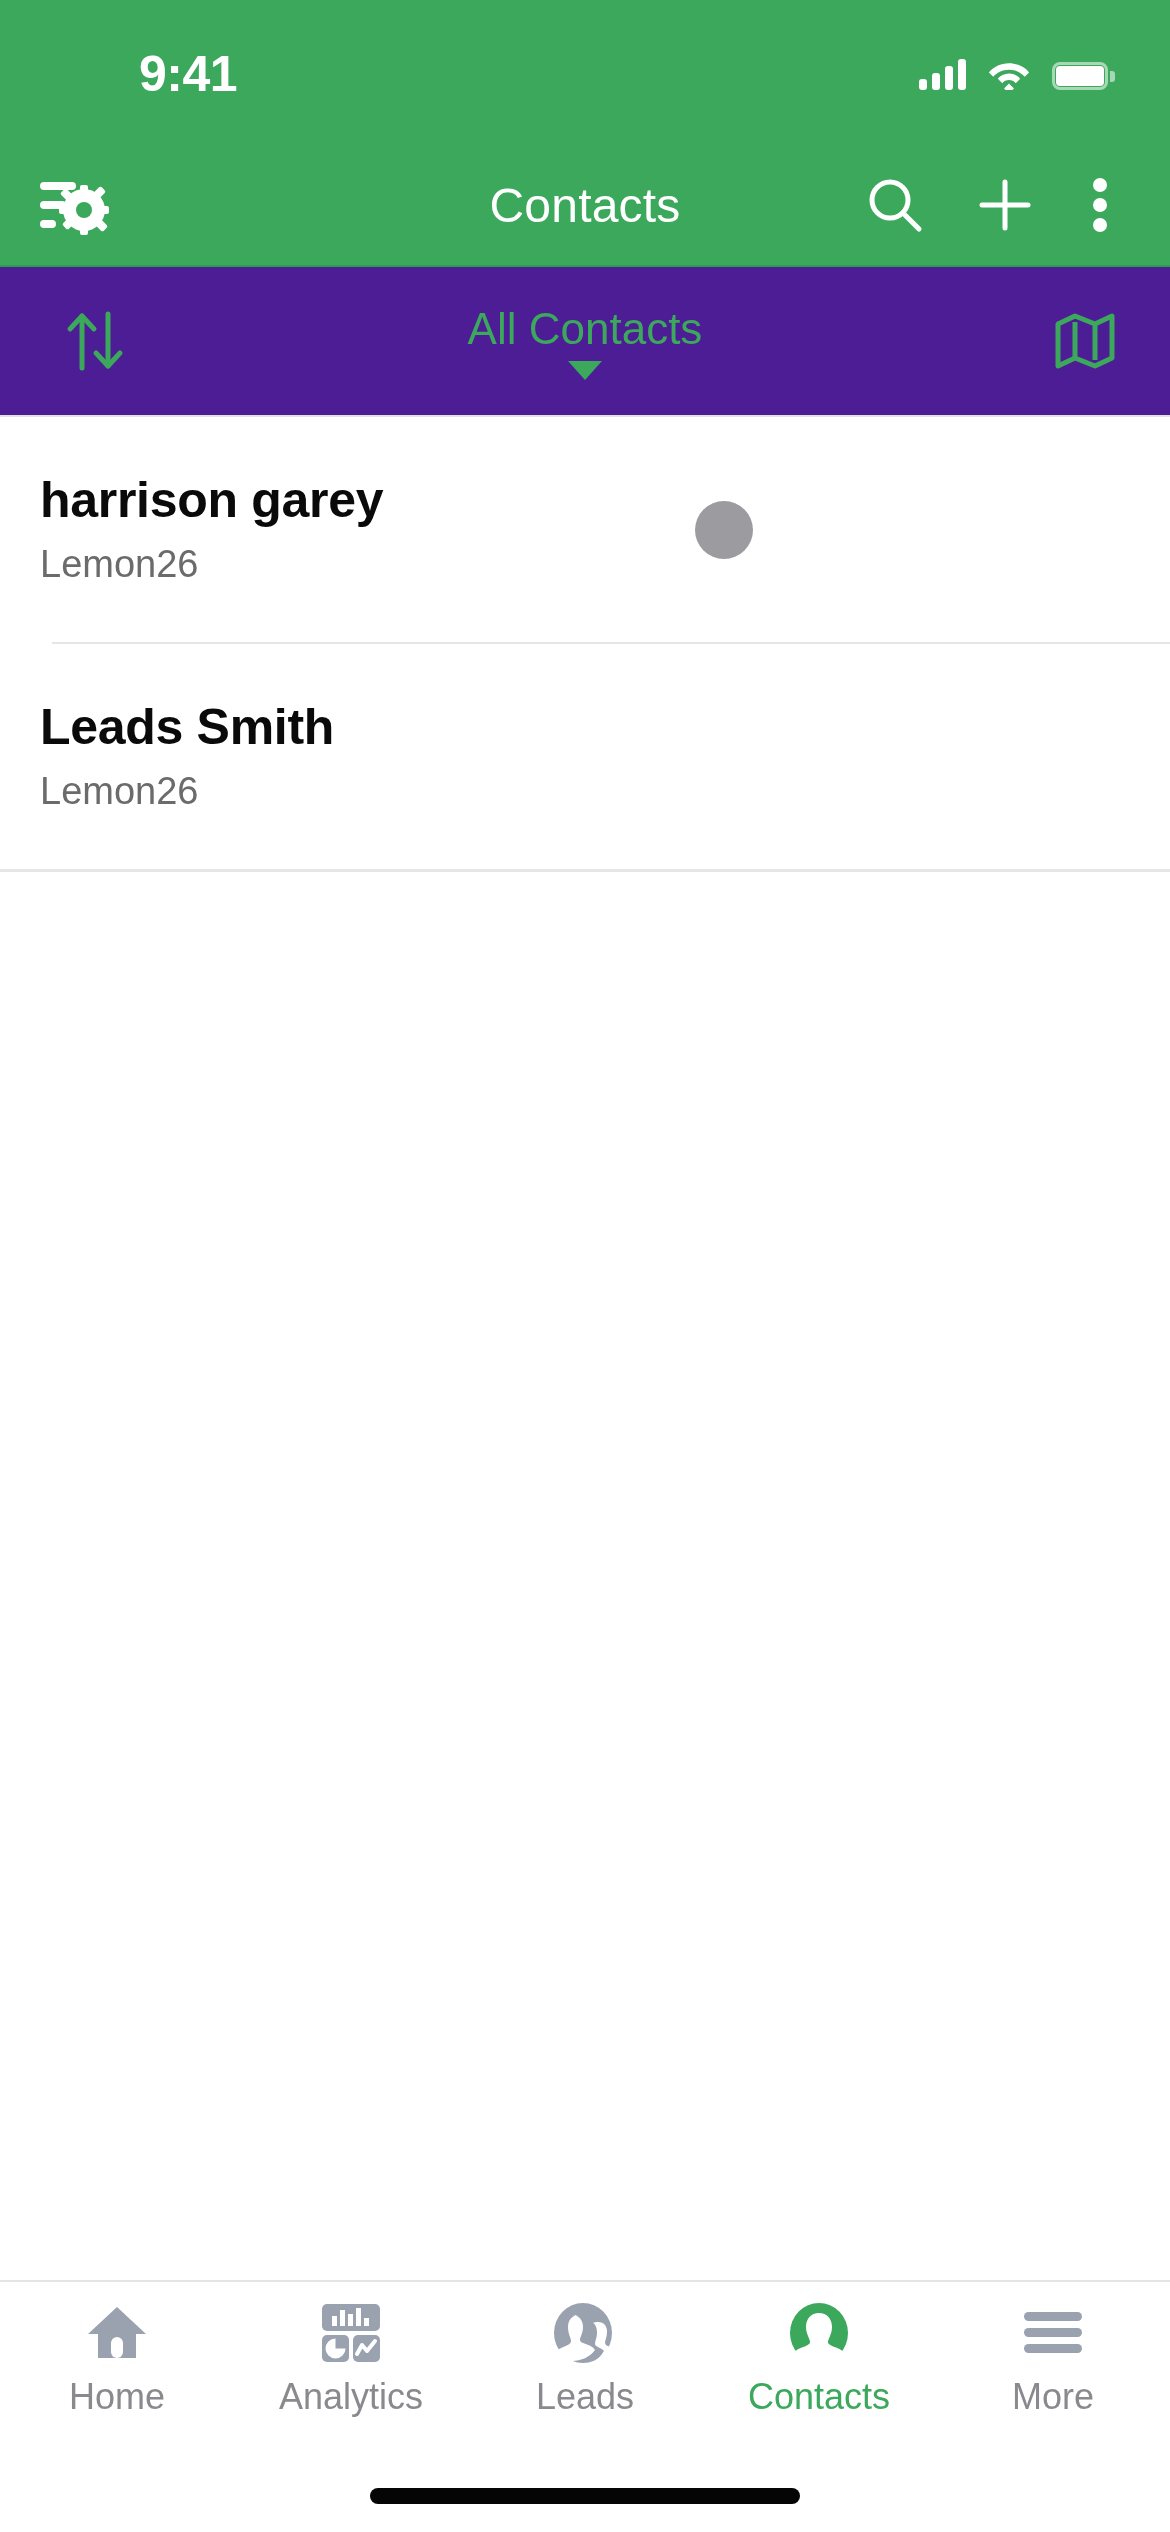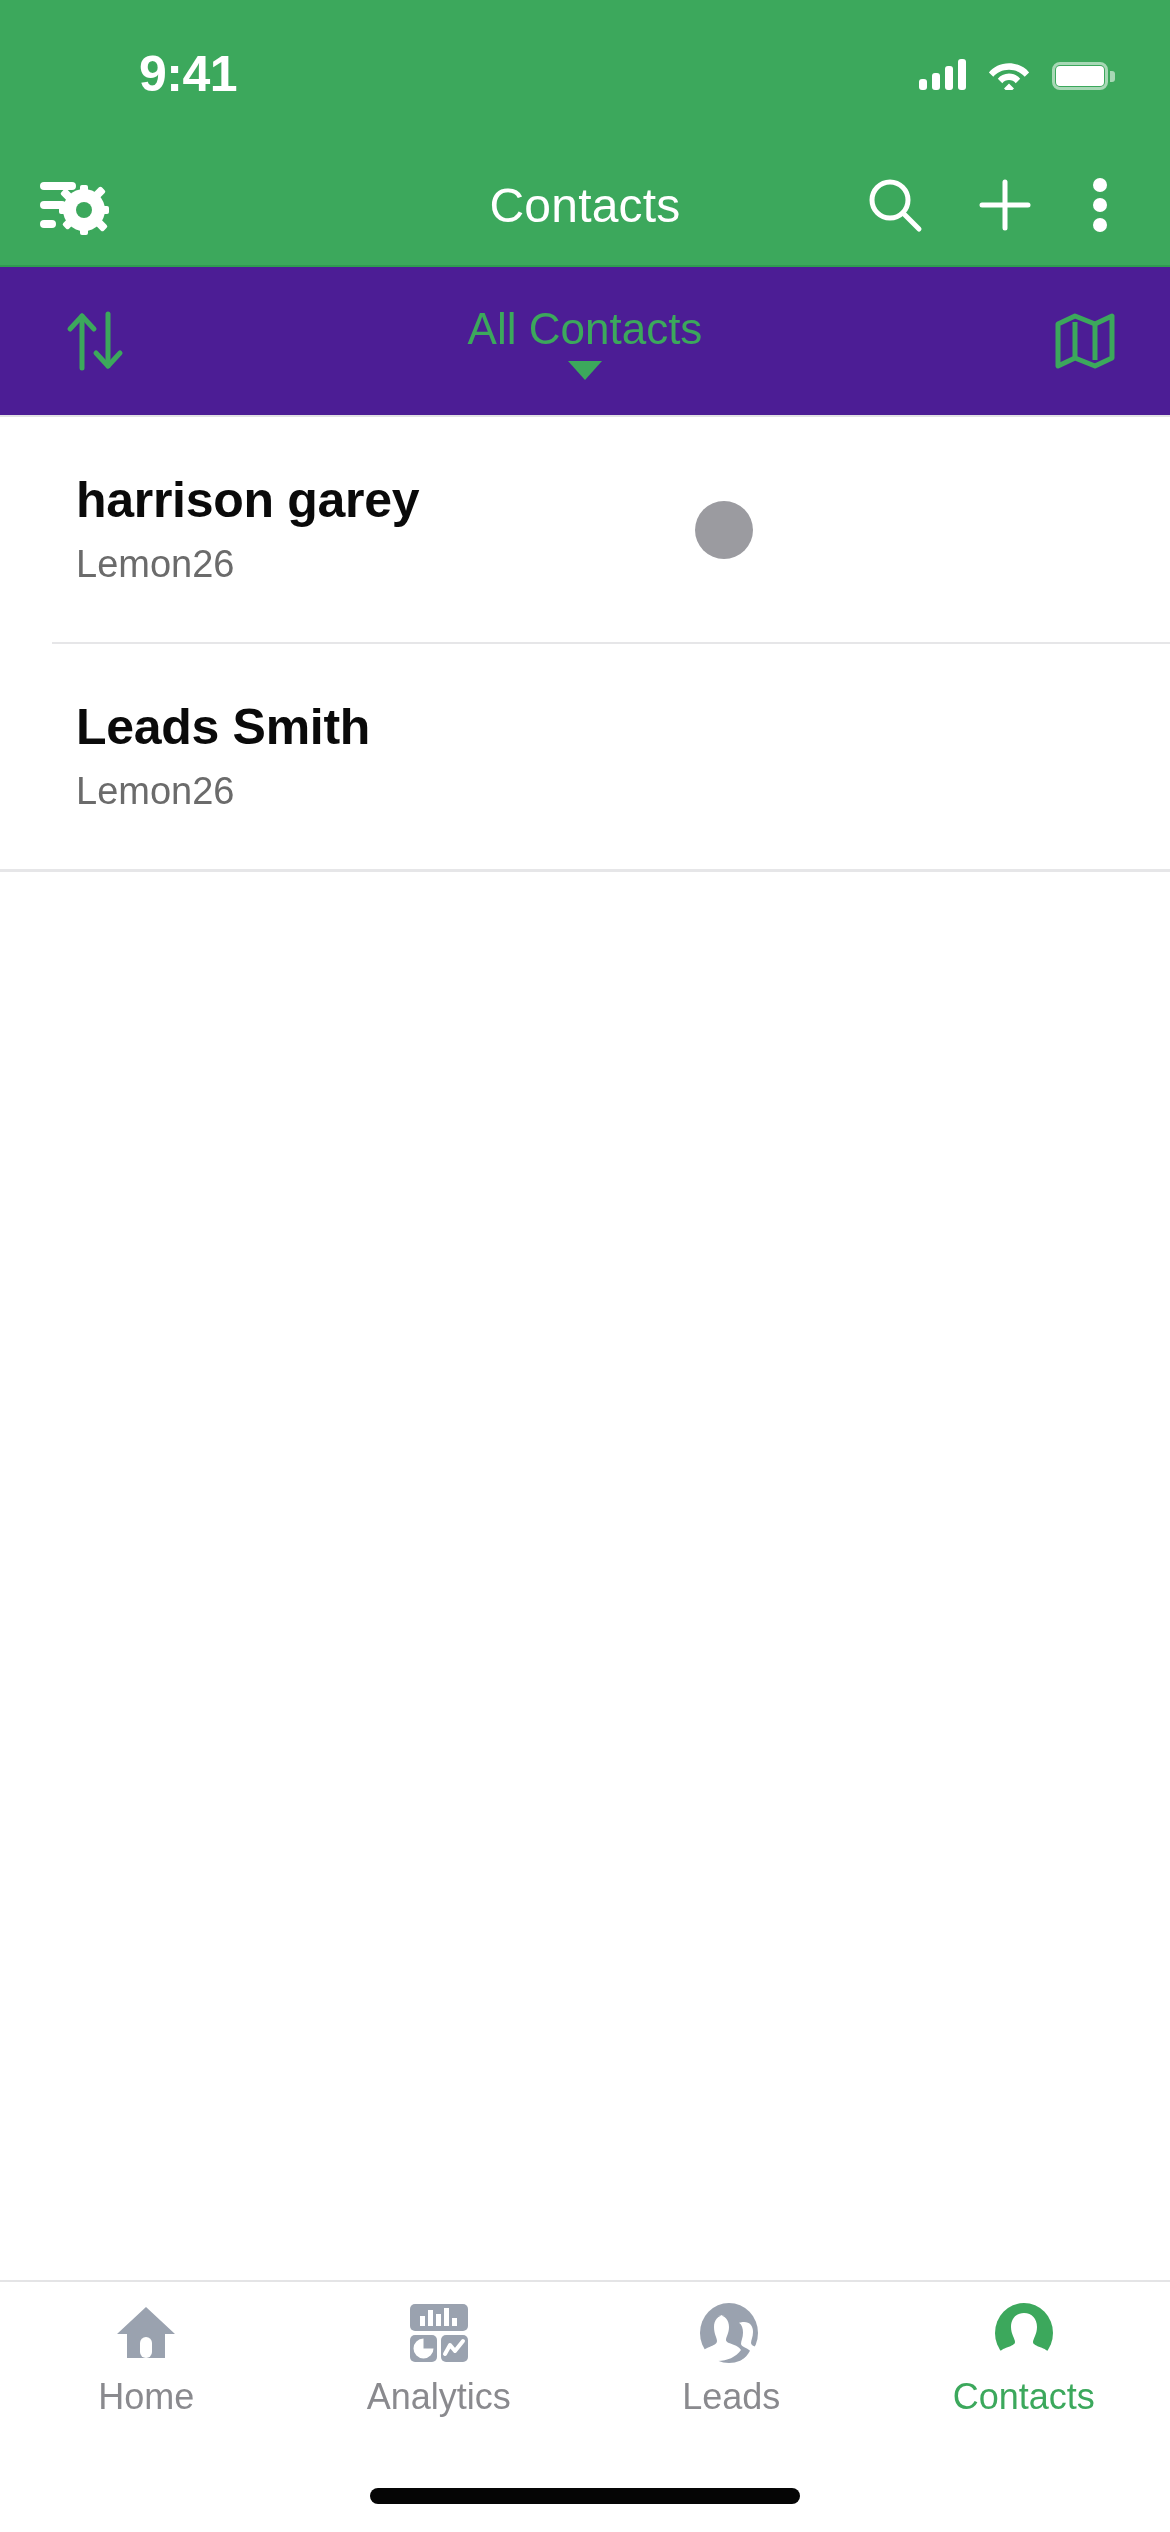--- a/index.html
+++ b/index.html
@@ -150,21 +150,21 @@
   .list {
     flex:1 1 auto;
     background:#ffffff;
     overflow:hidden;
   }
   .row {
     position:relative;
     height:225px;
     display:flex;
     align-items:center;
-    padding-left:76px;
+    padding-left:40px;
     background:#ffffff;
   }
   .row .texts { display:flex; flex-direction:column; gap:10px; }
   .row .nm {
     font-size:50px;
     font-weight:700;
     color:#0A0A0A;
     line-height:58px;
     letter-spacing:-0.3px;
   }
@@ -415,20 +415,30 @@
     <div class="tab active">
       <div class="ic">
         <svg width="62" height="62" viewBox="0 0 62 62">
           <ellipse cx="31" cy="31" rx="29" ry="30" fill="#3CA85C"></ellipse>
           <path d="M31 11 c8 0 13 6 13 14 0 7-4 12-4 15 0 5 14 5 17 12 -6 7-16 11-26 11 -10 0-20-4-26-11 3-7 17-7 17-12 0-3-4-8-4-15 0-8 5-14 13-14Z" fill="#ffffff"></path>
         </svg>
       </div>
       <div class="lbl">Contacts</div>
     </div>
 
+    <div class="tab">
+      <div class="ic">
+        <svg width="62" height="46" viewBox="0 0 62 46">
+          <rect x="2" y="2" width="58" height="9" rx="4.5" fill="#9AA2AF"></rect>
+          <rect x="2" y="18" width="58" height="9" rx="4.5" fill="#9AA2AF"></rect>
+          <rect x="2" y="34" width="58" height="9" rx="4.5" fill="#9AA2AF"></rect>
+        </svg>
+      </div>
+      <div class="lbl">More</div>
+    </div>
 
   </div>
 
   <div class="home-area">
     <div class="home-bar"></div>
   </div>
 
 </div>
 
 </body></html>

